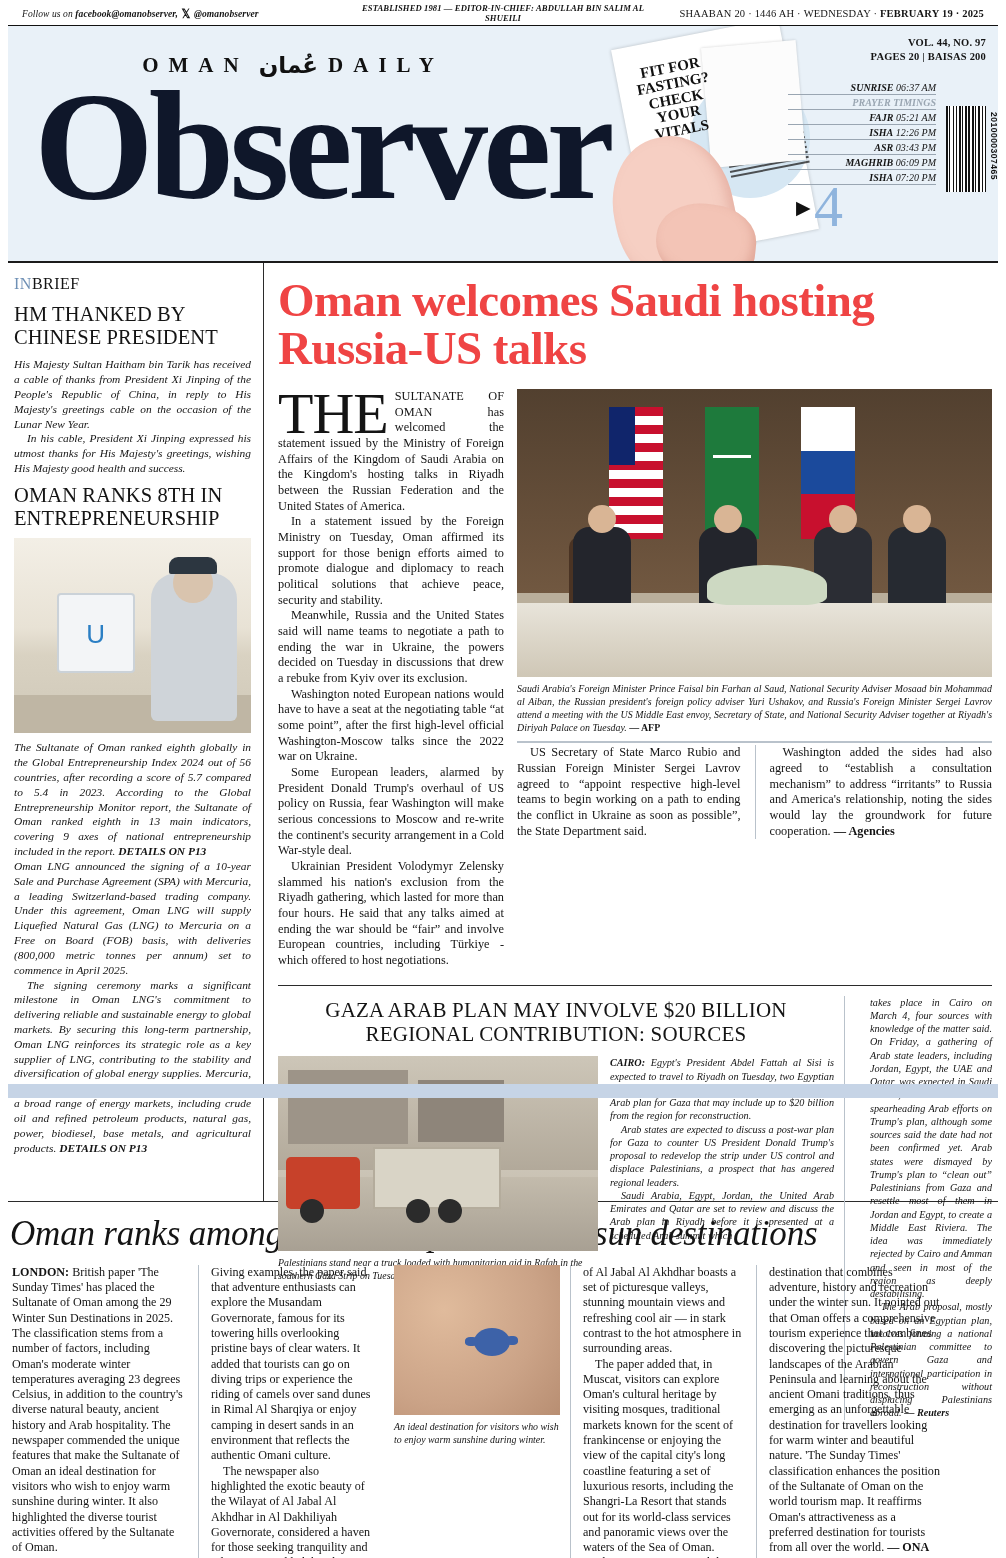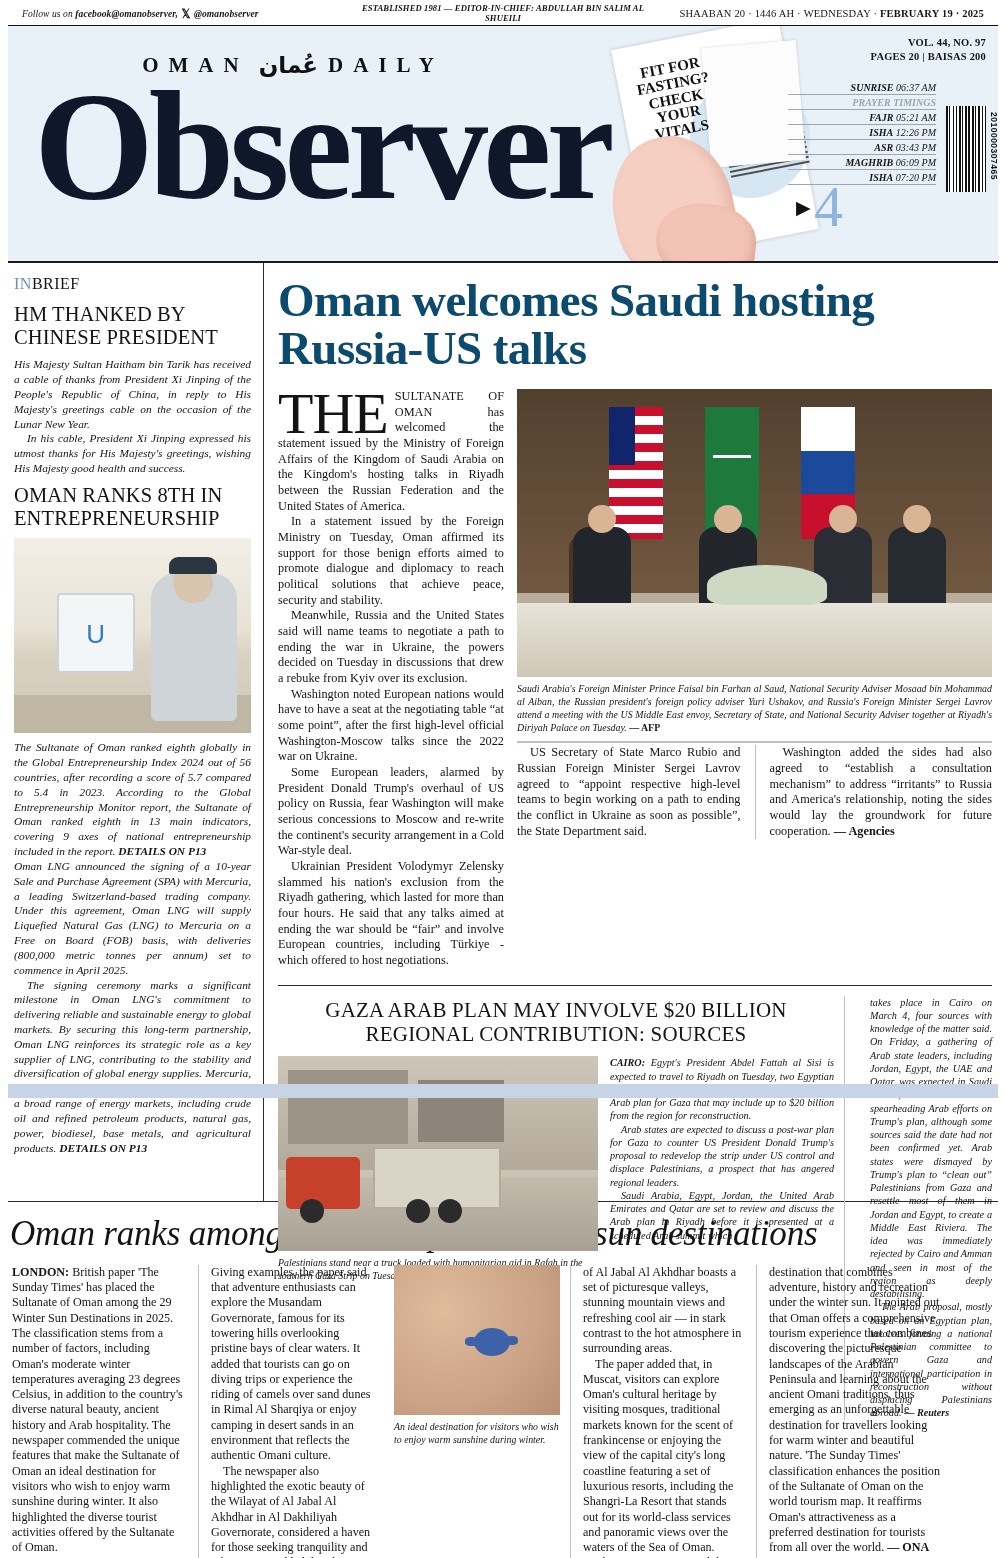--- a/index.html
+++ b/index.html
@@ -141,21 +141,21 @@
   .brief-img .machine:after{ content:"U"; position:absolute; left:50%; top:52%; transform:translate(-50%,-50%); color:#2b7fc4; font-size:26px; font-family:"Liberation Sans",sans-serif;}
   .brief-img .person{ position:absolute; right:6%; top:18%; width:86px; height:148px; background:#cfd4d9; border-radius:26px 26px 6px 6px;}
   .brief-img .person .head{ position:absolute; left:22px; top:-10px; width:40px; height:40px; border-radius:50%; background:#d9c4ae;}
   .brief-img .person .cap{ position:absolute; left:18px; top:-16px; width:48px; height:17px; border-radius:9px 9px 2px 2px; background:#2c3640;}
   .brief-img .counter{ position:absolute; left:0; bottom:0; width:100%; height:38px; background:#bfb6a4;}
 
   
   .main-head{
     font-family:"Liberation Serif", serif;
     font-weight:700; font-size:47px; line-height:1.02;
-    letter-spacing:-.6px; margin:2px 0 16px 0; color:#0c4a6e;
+    letter-spacing:-.6px; margin:2px 0 16px 0; color:#ef4444;
   }
   .lead-wrap{ display:flex; gap:13px; }
   .lead-text{ width:226px; font-size:12.3px; line-height:1.275; text-align:justify; }
   .lead-text p{ margin:0; text-indent:13px; }
   .lead-text p.first{ text-indent:0; }
   .dropcap{
     float:left; font-family:"Liberation Serif",serif; font-weight:400;
     font-size:58px; line-height:.72; padding:4px 7px 0 0; letter-spacing:-1px;
   }
   .lead-photo-col{ flex:1; }

